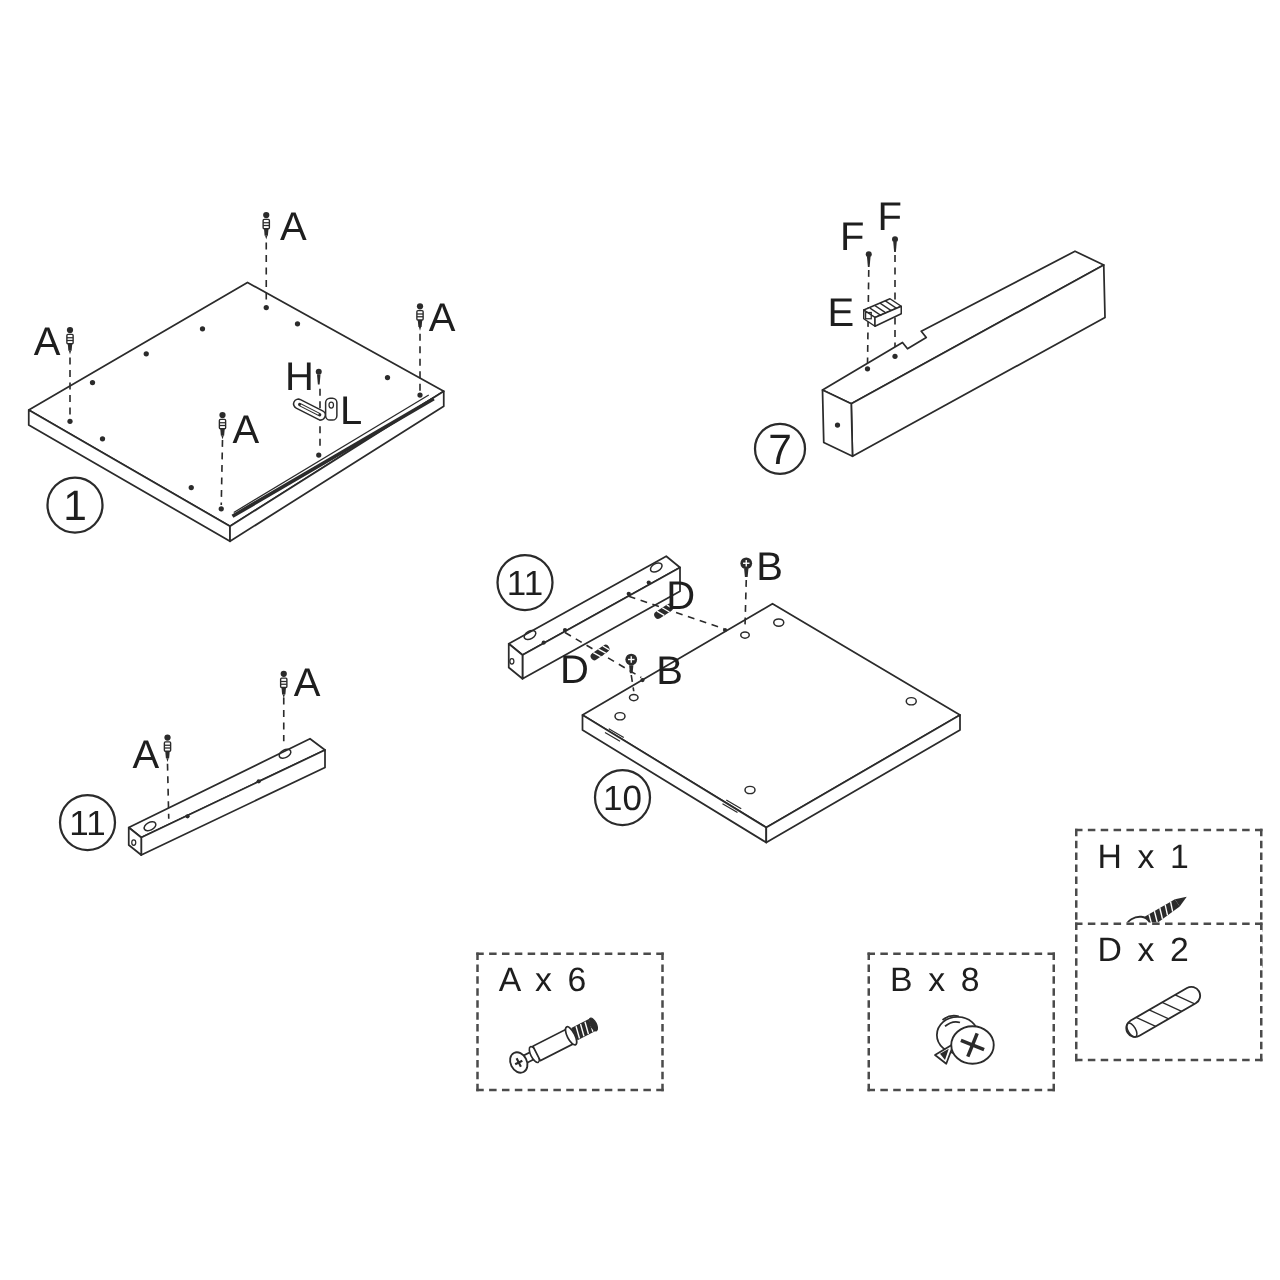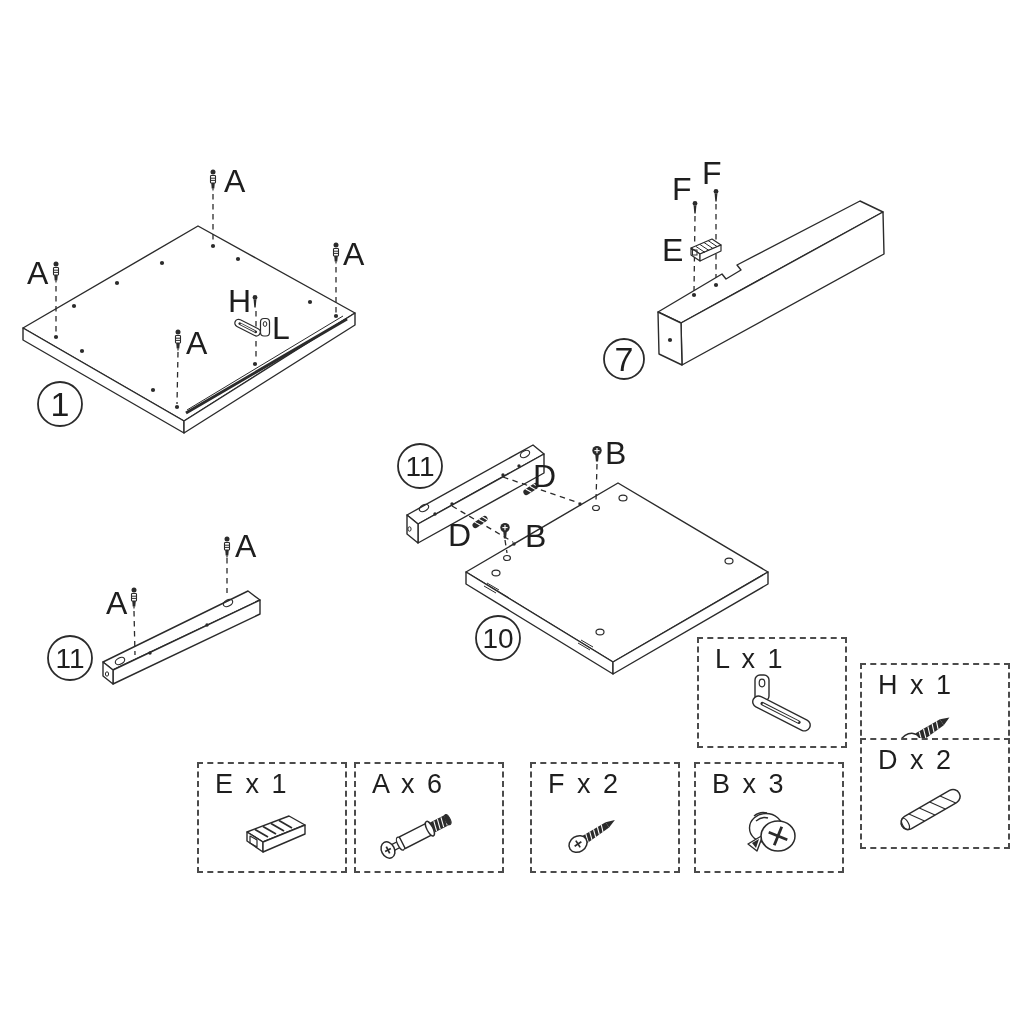--- a/index.html
+++ b/index.html
@@ -202,106 +202,64 @@
     <use href="#dowelA" x="227" y="536"></use>
     <text class="lbl" x="106" y="614">A</text>
     <text class="lbl" x="235" y="557">A</text>
     <g>
       <circle cx="70" cy="658" r="22" class="face" style="stroke-width:1.8"></circle>
       <text class="num num2" x="70" y="668">11</text>
     </g>
   </g>
 </svg>
 
-<div class="legend-box" style="left:697px;top:637px;">
-  <div class="legend-label">L x 1</div>
-  <svg class="legend-icon" width="150" height="78" viewBox="0 0 150 78">
-    <rect x="56" y="6" width="14" height="26" rx="5" class="face"></rect>
-    <ellipse cx="63" cy="14" rx="2.8" ry="3.8" class="stroke"></ellipse>
-    <g transform="translate(57,25) rotate(27)">
-      <rect x="0" y="0" width="63" height="11.5" rx="5.7" class="face"></rect>
-      <line x1="10" y1="5.7" x2="51" y2="5.7" stroke="#2b2b2b" stroke-width="3.6" stroke-linecap="round"></line>
-      <line x1="11" y1="5.7" x2="50" y2="5.7" stroke="#ffffff" stroke-width="1.5" stroke-linecap="round"></line>
-    </g>
-  </svg>
-</div>
 
 <div class="legend-box" style="left:860px;top:663px;">
   <div class="legend-label">H x 1</div>
   <svg class="legend-icon" width="150" height="78" viewBox="0 0 150 78">
     <g transform="translate(48,48) rotate(-33)">
       <polygon points="10,-5 38,-3.5 38,3.5 10,5" fill="#2b2b2b"></polygon>
       <line x1="14" y1="-4.6" x2="11" y2="4.6" class="wline"></line>
       <line x1="19" y1="-4.4" x2="16" y2="4.5" class="wline"></line>
       <line x1="24" y1="-4.2" x2="21" y2="4.3" class="wline"></line>
       <line x1="29" y1="-4" x2="26" y2="4.1" class="wline"></line>
       <line x1="34" y1="-3.8" x2="31" y2="3.9" class="wline"></line>
       <polygon points="38,-3.5 47,0 38,3.5" fill="#2b2b2b"></polygon>
       <ellipse cx="0" cy="0" rx="11" ry="9" class="face" style="stroke-width:1.5"></ellipse>
       <line x1="-4.5" y1="0" x2="4.5" y2="0" class="stroke" style="stroke-width:1.8"></line>
       <line x1="0" y1="-4.5" x2="0" y2="4.5" class="stroke" style="stroke-width:1.8"></line>
     </g>
   </svg>
 </div>
 
-<div class="legend-box" style="left:197px;top:762px;">
-  <div class="legend-label">E x 1</div>
-  <svg class="legend-icon" width="150" height="78" viewBox="0 0 150 78">
-    <polygon class="face" points="48,38 90,22 106,31 64,48"></polygon>
-    <polygon class="face" points="48,38 64,48 64,58 48,47"></polygon>
-    <polygon class="face" points="64,48 106,31 106,40 64,58"></polygon>
-    <line x1="56" y1="35.5" x2="69" y2="43" class="stroke" style="stroke-width:1.8"></line>
-    <line x1="64" y1="32.5" x2="77" y2="40" class="stroke" style="stroke-width:1.8"></line>
-    <line x1="72" y1="29.5" x2="85" y2="37" class="stroke" style="stroke-width:1.8"></line>
-    <line x1="80" y1="26.5" x2="93" y2="34" class="stroke" style="stroke-width:1.8"></line>
-    <polygon class="stroke" points="51,42 58,46 58,53 51,49"></polygon>
-  </svg>
-</div>
-
-<div class="legend-box" style="left:354px;top:762px;">
+
+<div class="legend-box" style="left:381px;top:762px;">
   <div class="legend-label">A x 6</div>
   <svg class="legend-icon" width="150" height="78" viewBox="0 0 150 78">
     <g transform="translate(32,56) rotate(-27)">
       <rect x="5" y="-3.2" width="8" height="6.4" class="face" style="stroke-width:1.3"></rect>
       <ellipse cx="14" cy="0" rx="2.8" ry="7" class="face" style="stroke-width:1.3"></ellipse>
       <rect x="16" y="-6.5" width="30" height="13" class="face" style="stroke-width:1.4"></rect>
       <ellipse cx="47" cy="0" rx="3" ry="8" class="face" style="stroke-width:1.4"></ellipse>
       <rect x="50" y="-5.5" width="17" height="11" fill="#2b2b2b"></rect>
       <line x1="54" y1="-5" x2="52" y2="5" class="wline"></line>
       <line x1="58" y1="-5" x2="56" y2="5" class="wline"></line>
       <line x1="62" y1="-5" x2="60" y2="5" class="wline"></line>
       <line x1="66" y1="-5" x2="64" y2="5" class="wline"></line>
       <ellipse cx="67" cy="0" rx="2.4" ry="5.5" fill="#2b2b2b" stroke="#2b2b2b" stroke-width="1"></ellipse>
       <ellipse cx="0" cy="0" rx="6.5" ry="8.5" class="face" style="stroke-width:1.5"></ellipse>
       <line x1="-3.2" y1="0" x2="3.2" y2="0" class="stroke" style="stroke-width:1.7"></line>
       <line x1="0" y1="-3.8" x2="0" y2="3.8" class="stroke" style="stroke-width:1.7"></line>
     </g>
   </svg>
 </div>
 
-<div class="legend-box" style="left:530px;top:762px;">
-  <div class="legend-label">F x 2</div>
-  <svg class="legend-icon" width="150" height="78" viewBox="0 0 150 78">
-    <g transform="translate(46,50) rotate(-33)">
-      <polygon points="8,-4.4 35,-3.2 35,3.2 8,4.4" fill="#2b2b2b"></polygon>
-      <line x1="12" y1="-4.2" x2="9.5" y2="4.2" class="wline"></line>
-      <line x1="16.5" y1="-4" x2="14" y2="4.1" class="wline"></line>
-      <line x1="21" y1="-3.9" x2="18.5" y2="4" class="wline"></line>
-      <line x1="25.5" y1="-3.7" x2="23" y2="3.8" class="wline"></line>
-      <line x1="30" y1="-3.5" x2="27.5" y2="3.6" class="wline"></line>
-      <polygon points="35,-3.2 44,0 35,3.2" fill="#2b2b2b"></polygon>
-      <ellipse cx="0" cy="0" rx="9.5" ry="7.8" class="face" style="stroke-width:1.5"></ellipse>
-      <line x1="-4" y1="0" x2="4" y2="0" class="stroke" style="stroke-width:1.7"></line>
-      <line x1="0" y1="-4" x2="0" y2="4" class="stroke" style="stroke-width:1.7"></line>
-    </g>
-  </svg>
-</div>
 
 <div class="legend-box" style="left:694px;top:762px;">
-  <div class="legend-label">B x 3</div>
+  <div class="legend-label">B x 8</div>
   <svg class="legend-icon" width="150" height="78" viewBox="0 0 150 78">
     <ellipse cx="70" cy="34" rx="16.5" ry="14.5" class="face" style="stroke-width:1.4"></ellipse>
     <path d="M58,22 q6,-5 13,-3" class="stroke" style="stroke-width:1.4"></path>
     <path d="M60,27 q6,-5 12,-3" class="stroke" style="stroke-width:1.4"></path>
     <polygon class="face" points="52,50 67,41 61,57" style="stroke-width:1.4"></polygon>
     <polygon points="56,49 63,45 60,54" fill="#2b2b2b"></polygon>
     <ellipse cx="82" cy="42" rx="17" ry="15" class="face" style="stroke-width:1.5"></ellipse>
     <g transform="rotate(22 82 42)">
       <line x1="82" y1="32" x2="82" y2="52" class="stroke" style="stroke-width:2.8"></line>
       <line x1="72" y1="42" x2="92" y2="42" class="stroke" style="stroke-width:2.8"></line>

